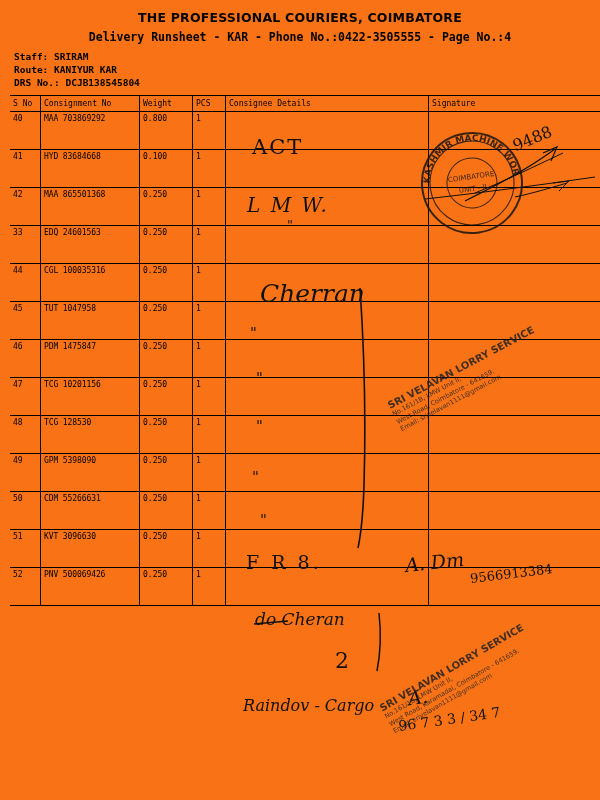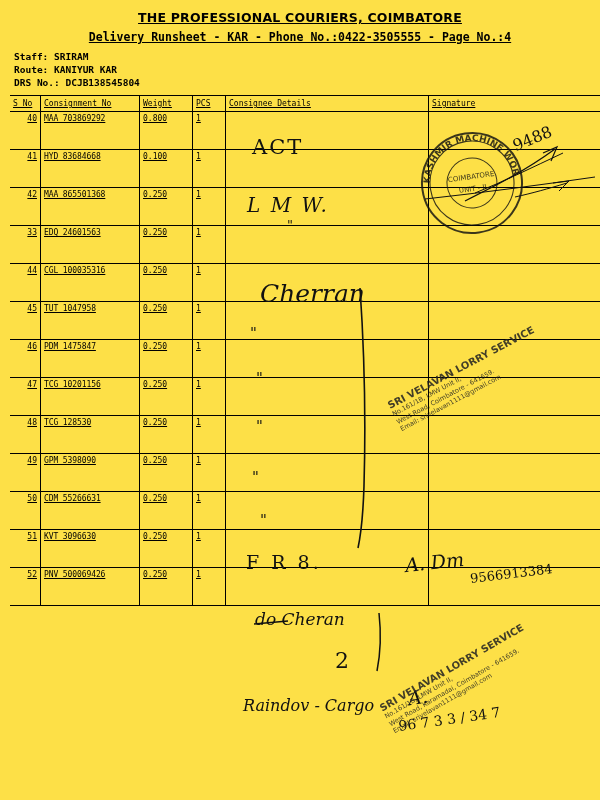--- a/index.html
+++ b/index.html
@@ -9,22 +9,21 @@
   }
   body {
     font-family: "DejaVu Sans Mono", monospace;
     color: #000;
   }
   .page {
     position: relative;
     width: 600px;
     height: 800px;
     overflow: hidden;
-    background: #fde047;
-    text-decoration: underline;
+    background: #f97316;
   }
   .title {
     text-align: center;
     font-family: "DejaVu Sans", sans-serif;
     font-weight: bold;
     font-size: 12.5px;
     letter-spacing: 0.2px;
     padding-top: 10px;
   }
   .subtitle {
@@ -80,21 +79,21 @@
   .col-wt     { width: 46px; margin-left: 24px; }
   .col-pcs    { width: 26px; }
   .col-cons   { width: 196px; }
   .col-sign   { width: 196px; }
   .vline {
     border-left: 1px solid #000;
   }
   td.row-cell {
     height: 33px;
   }
-  .sno { font-size: 8.5px; text-align: right; }
+  .sno { font-size: 8.5px; }
   .cn  { font-size: 8px; letter-spacing: -0.1px;}
   .wt  { font-size: 8px; }
   .pcs { font-size: 8px; text-align: left; }
 
   
   .hand-layer {
     position: absolute;
     left: 0; top: 11px;
     width: 546px; height: 800px;
     pointer-events: none;

